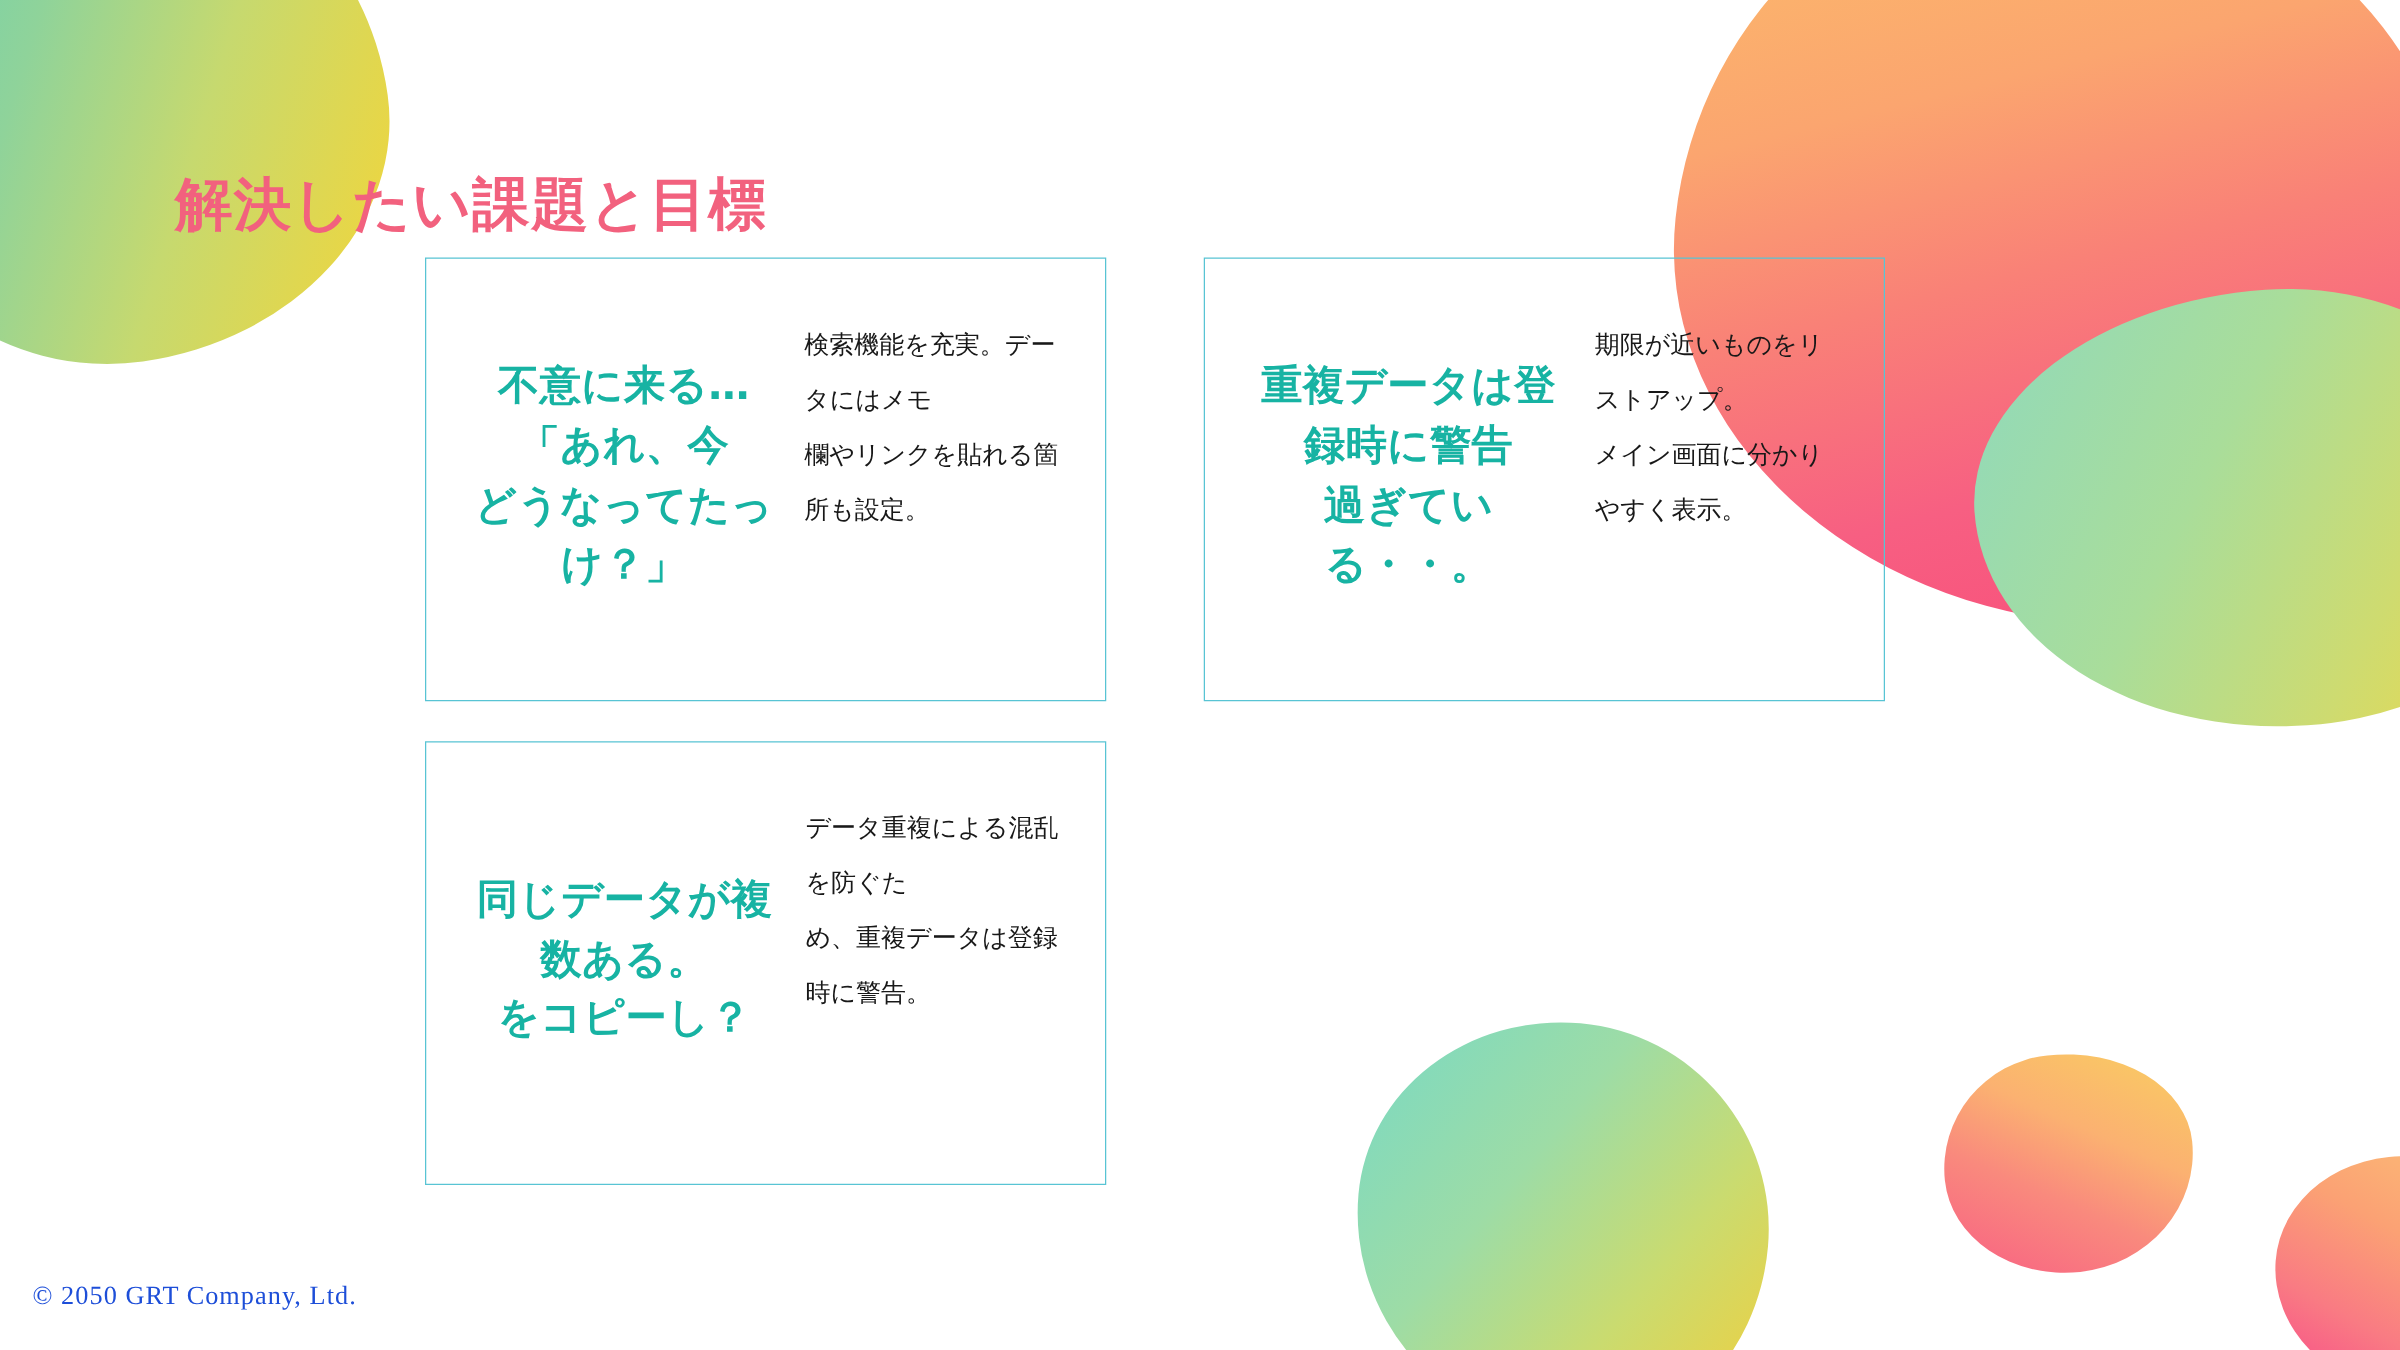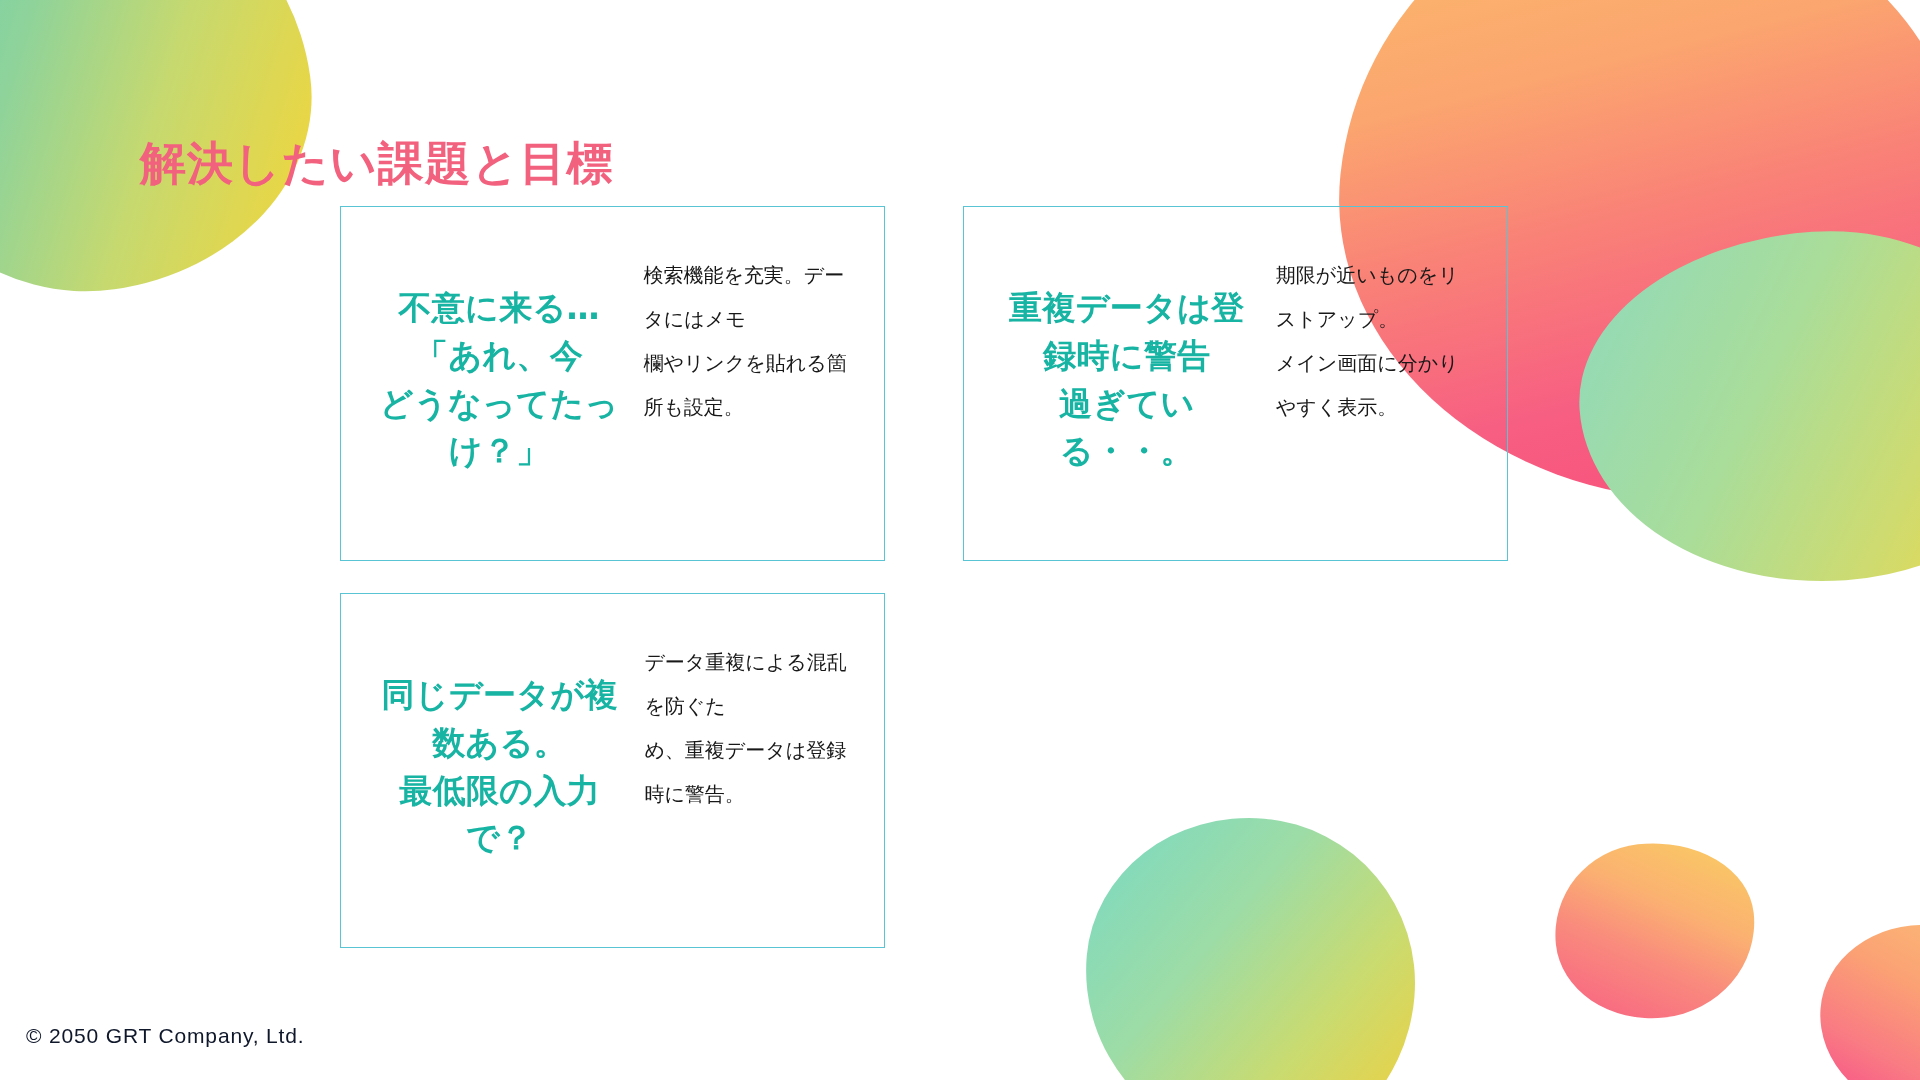--- a/index.html
+++ b/index.html
@@ -163,22 +163,22 @@
 
   #card-2 .card-body,
   #card-4 .card-body { }
 
   #footer-copyright {
     position: absolute;
     left: 26px;
     top: 1024px;
     font-size: 21px;
     letter-spacing: 0.04em;
-    color: #0f172a;
-    font-family: Liberation Sans, sans-serif;
+    color: #1d4ed8;
+    font-family: Liberation Serif, serif;
   }
 </style>
 </head>
 <body>
 
 <div id="slide">
 
   <div class="blob-layer">
     <div class="blob" id="blob-top-left"></div>
     <div class="blob" id="blob-top-right-pink"></div>
@@ -203,21 +203,21 @@
 
       <div class="card" id="card-2">
         <div class="card-title">重複データは登録時に警告
 過ぎている・・。</div>
         <div class="card-body">期限が近いものをリストアップ。
 メイン画面に分かりやすく表示。</div>
       </div>
 
       <div class="card" id="card-3">
         <div class="card-title">同じデータが複数ある。
-最低限の入力で？</div>
+をコピーし？</div>
         <div class="card-body">データ重複による混乱を防ぐた
 め、重複データは登録時に警告。</div>
       </div>
 
 
     </div>
 
     <div id="footer-copyright">© 2050 GRT Company, Ltd.</div>
 
   </div>

